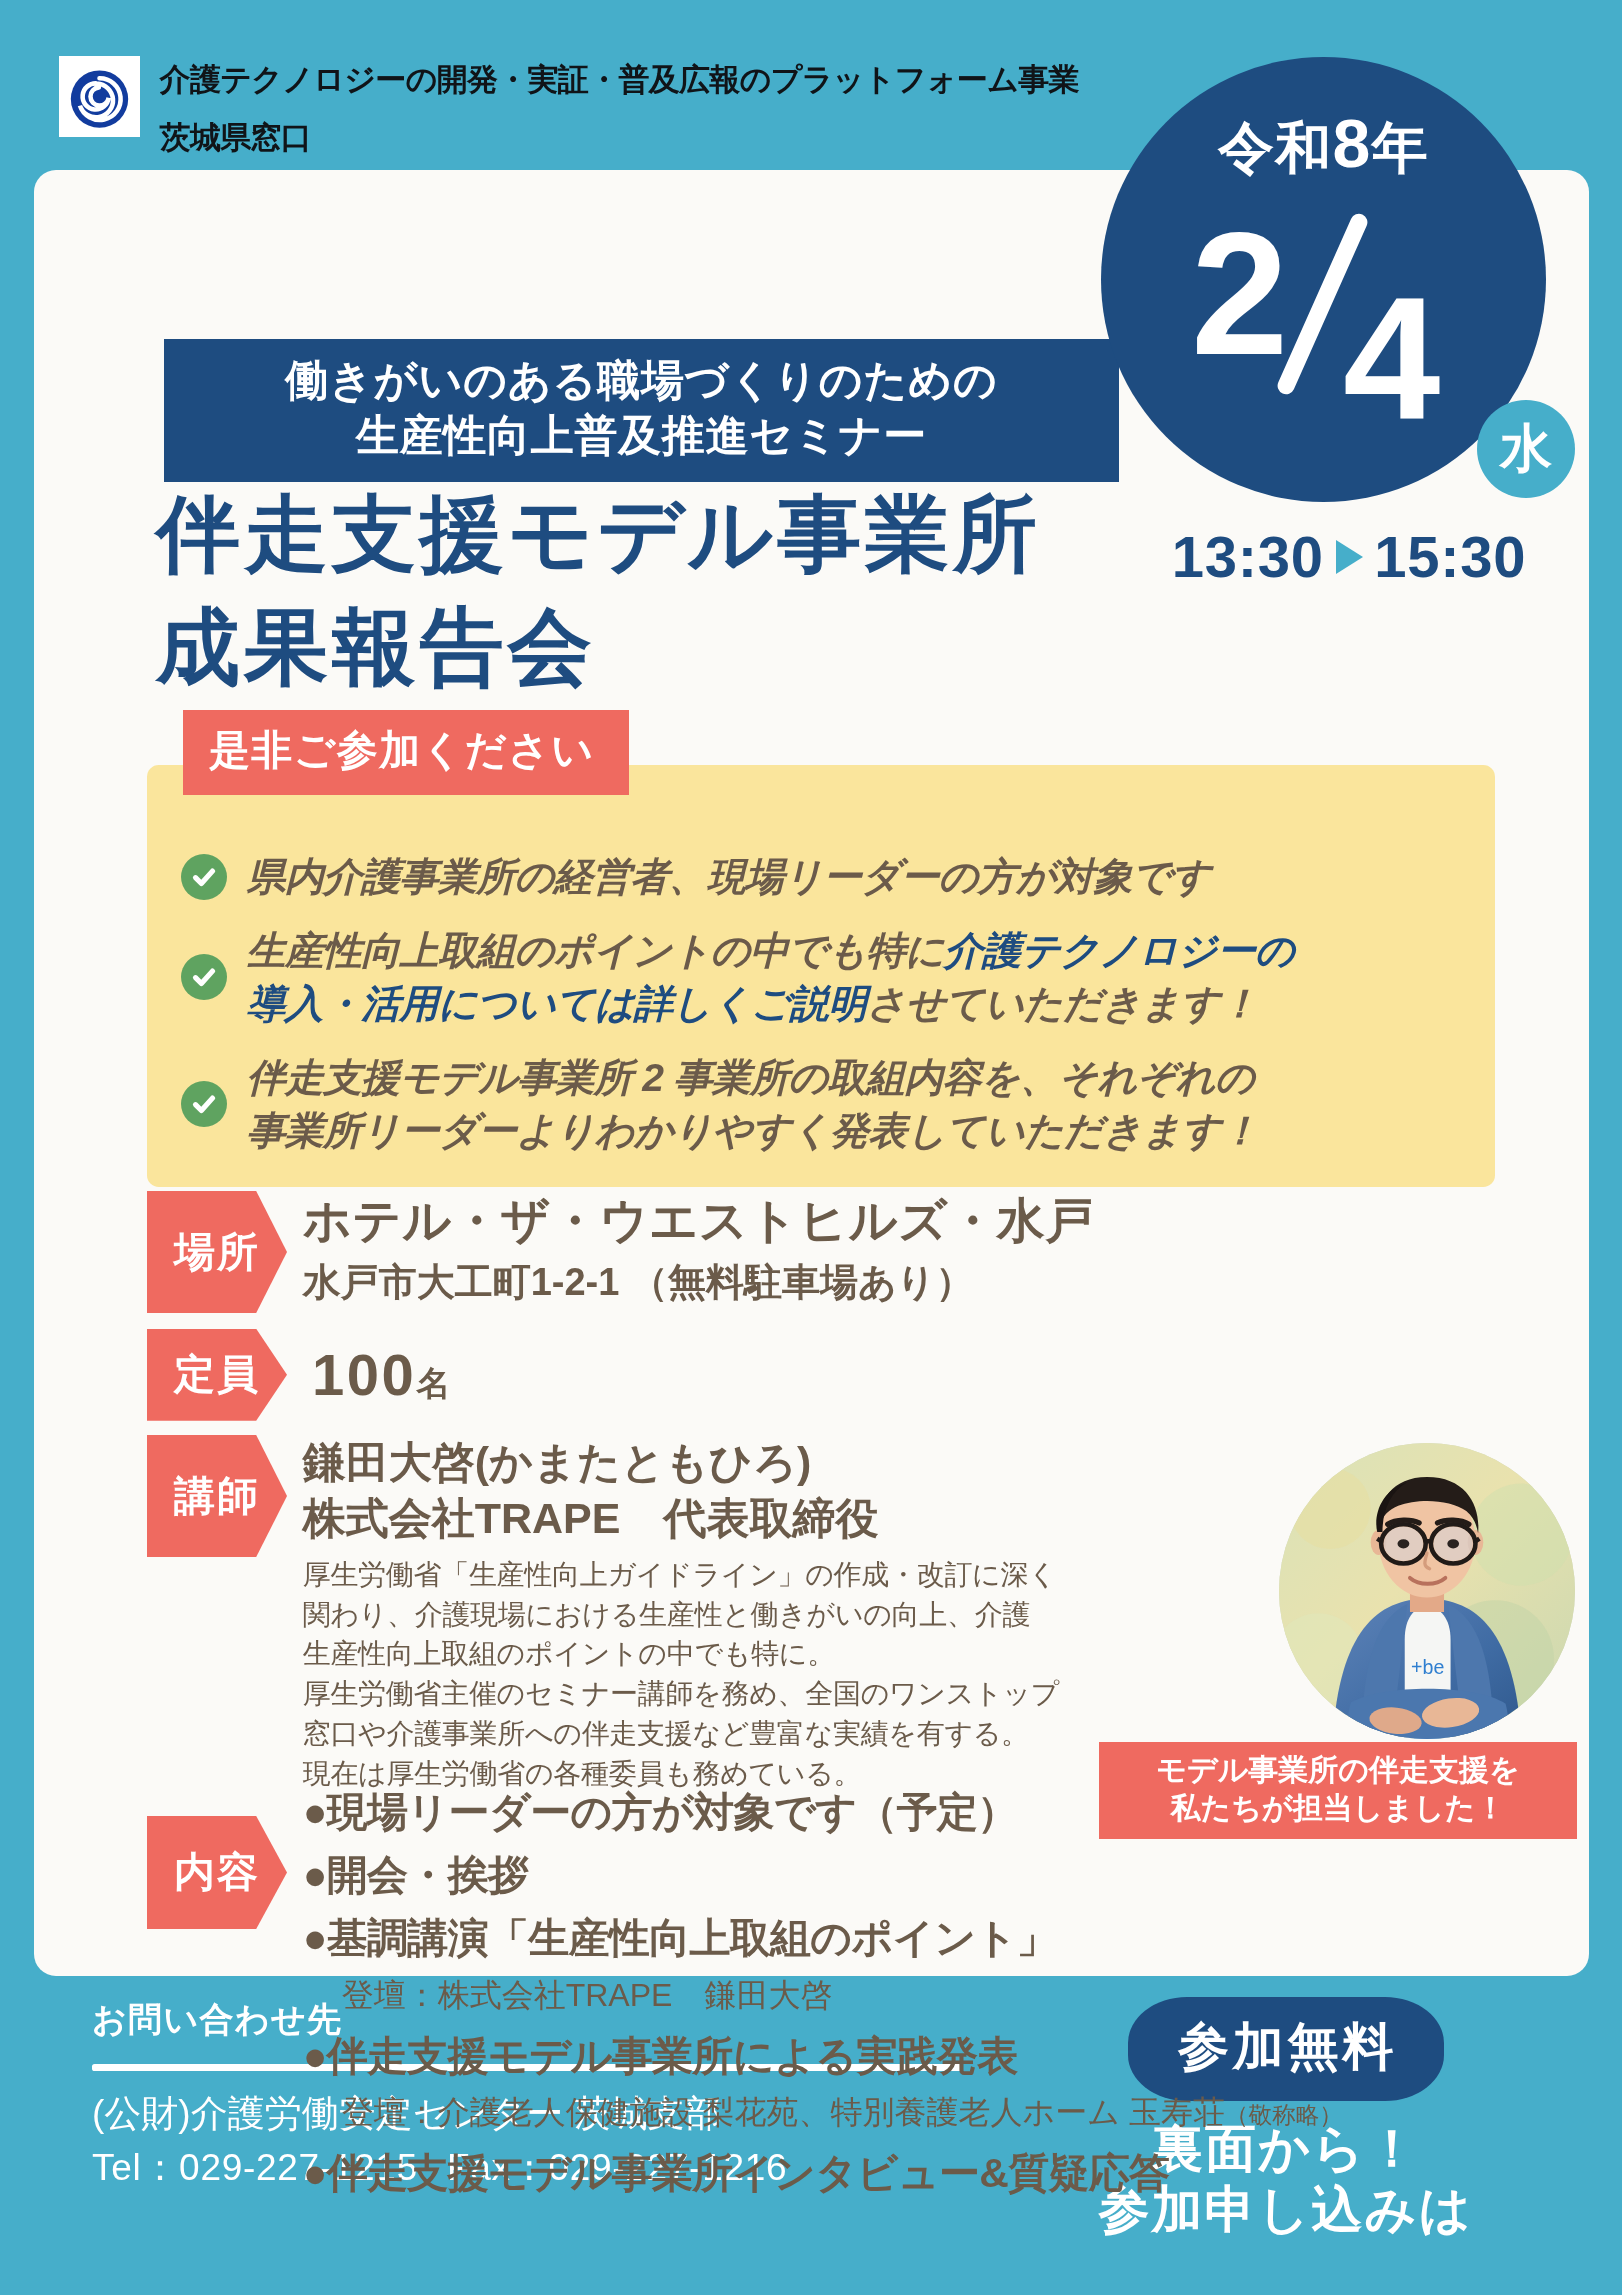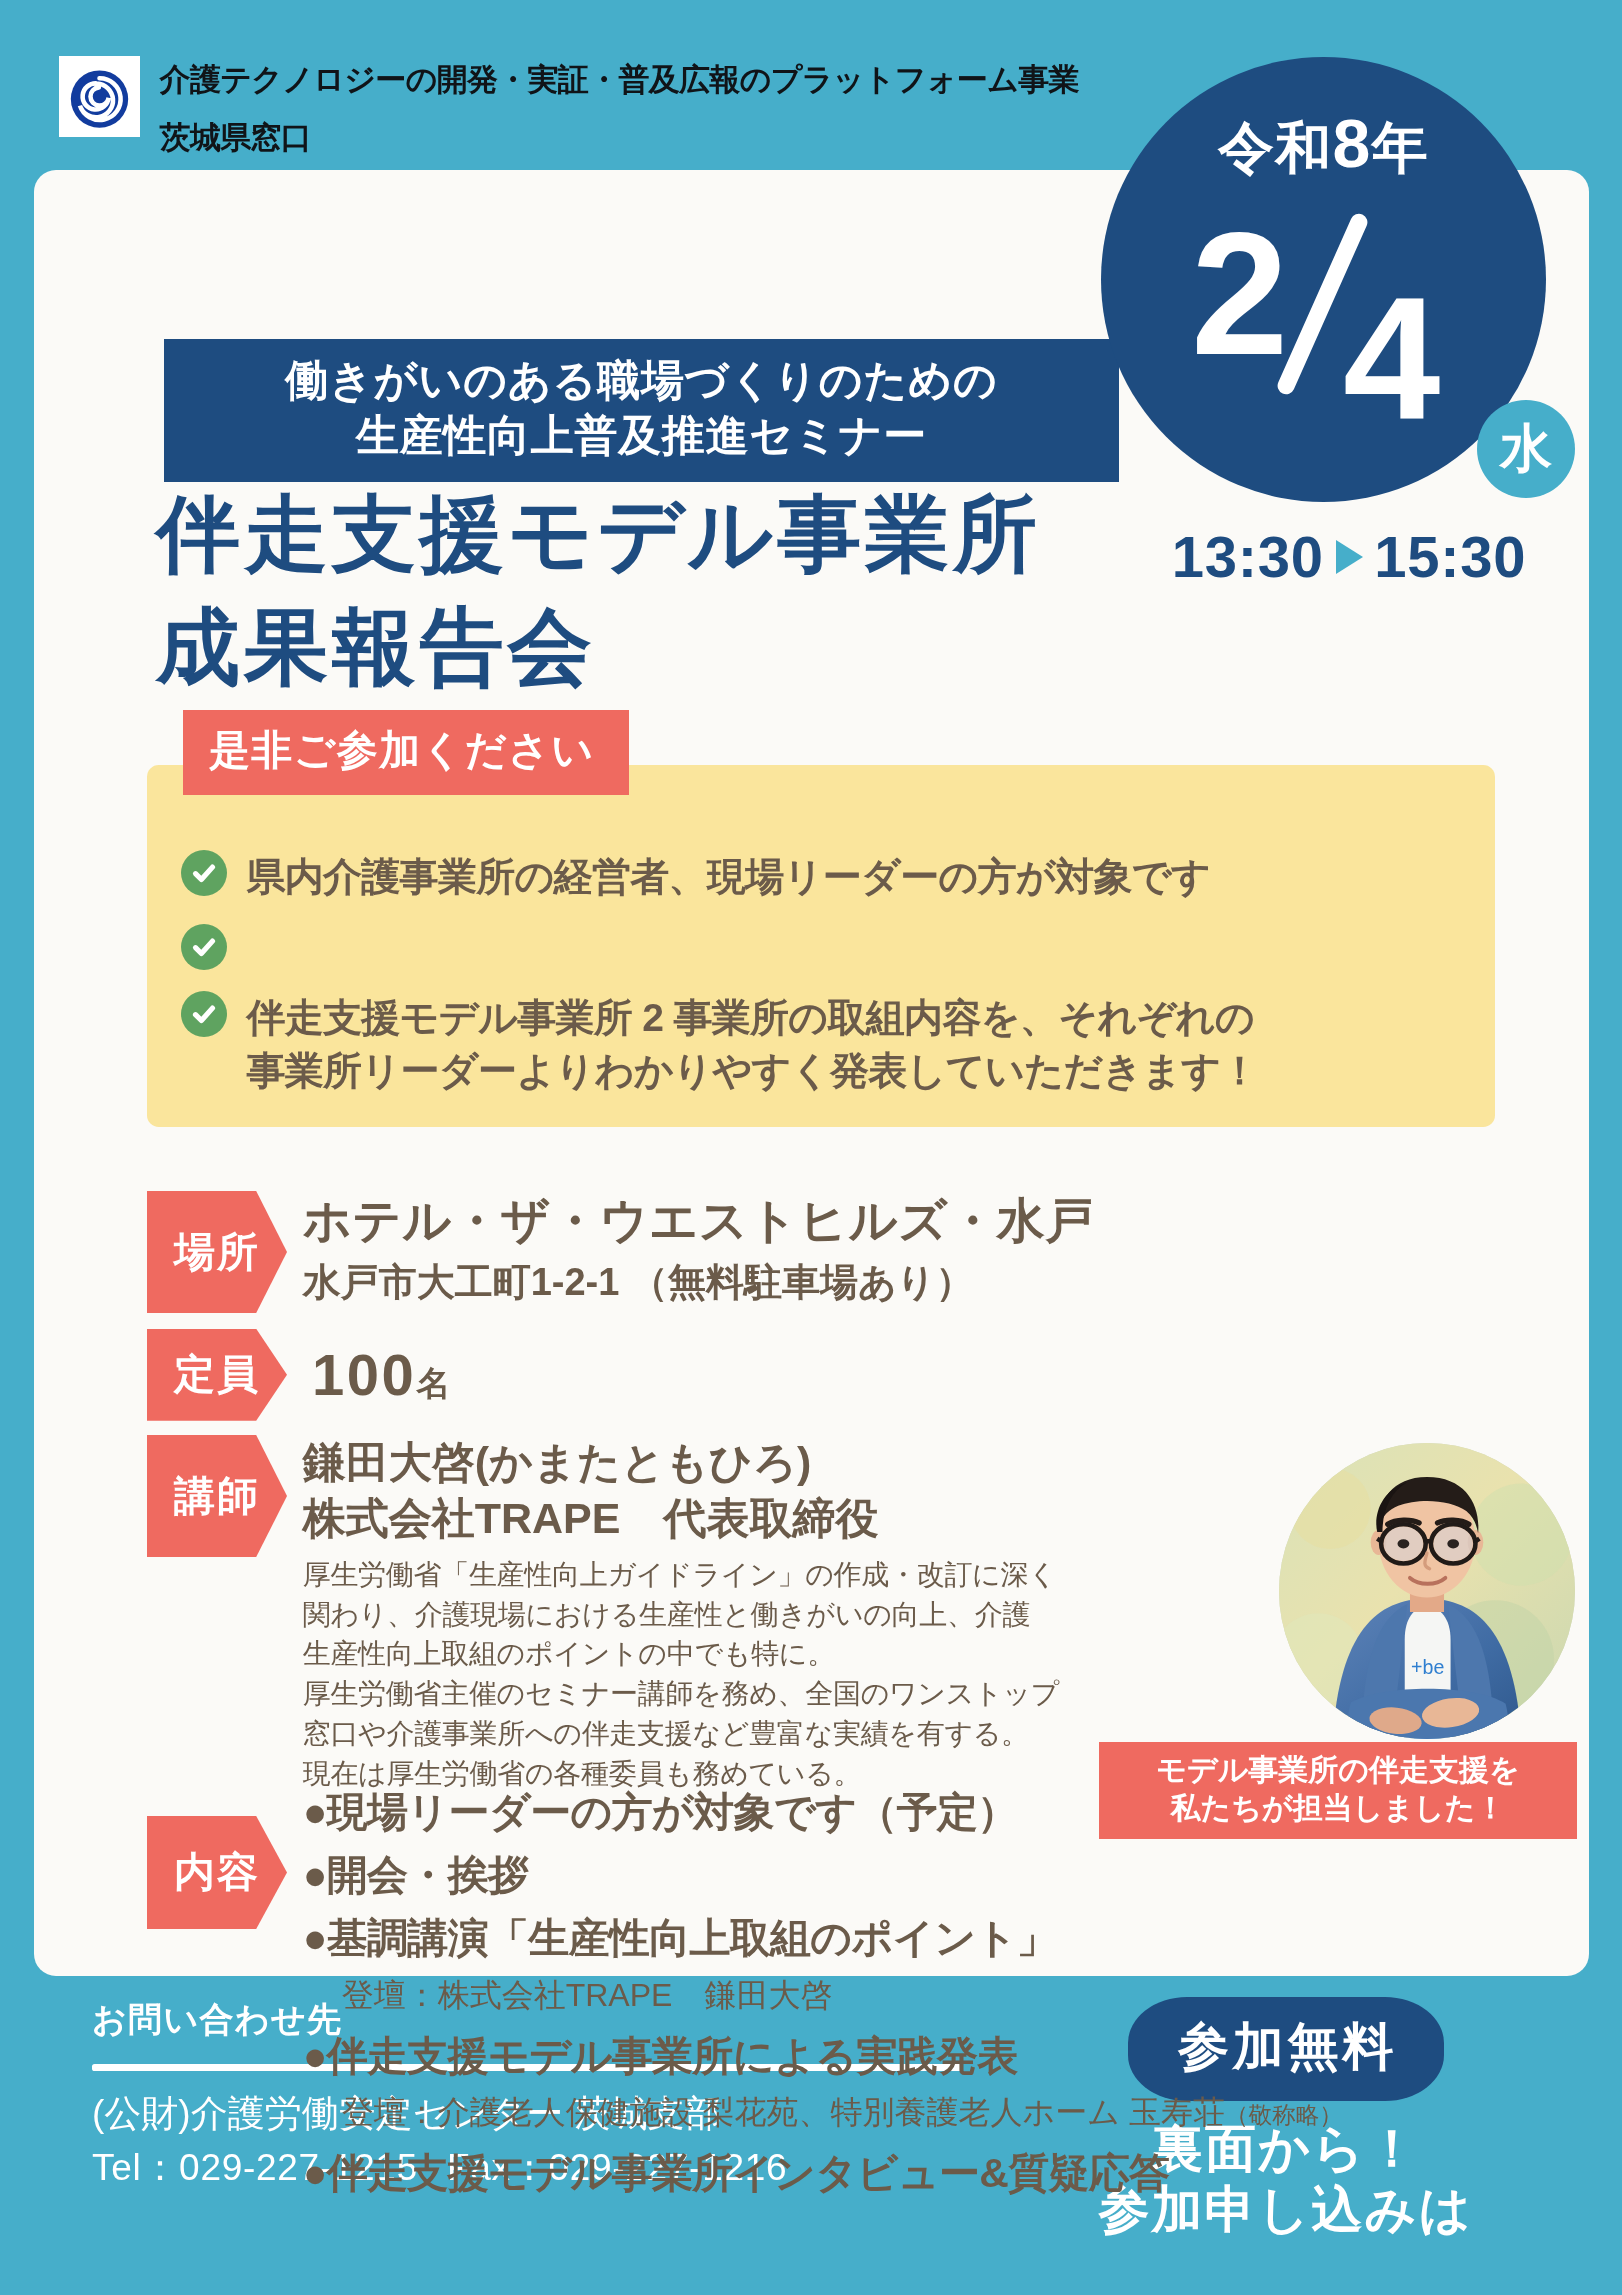--- a/index.html
+++ b/index.html
@@ -164,23 +164,24 @@
     position:absolute;
     left:149px; top:540px;
     background:#EF6A60;
     color:#ffffff;
     font-size:41px; font-weight:bold;
     padding:13px 34px 17px 26px;
     letter-spacing:1.3px;
     z-index:12;
   }
   .bullet-row {
-    display:flex; gap:19.6px;
+    display:flex; align-items:center; gap:19.6px;
     margin-bottom:21px;
     padding-left:11.8px;
+    font-style:italic;
   }
   .bullet-row:last-child { margin-bottom:3.9px; }
   .check {
     flex:none;
     width:46px;height:46px;border-radius:50%;
     background:#5FA360;
     display:flex;align-items:center;justify-content:center;
   }
   .check svg { display:block; }
   .bullet-text {
@@ -370,20 +371,24 @@
         <span class="bullet-text">
           <span>県内介護事業所の経営者、現場リーダーの方が対象です</span><br>
         </span>
       </div>
 
       <div class="bullet-row">
         <span class="check">
           <svg width="30" height="30" viewBox="0 0 46 46">
             <path d="M10 24 L19 33 L36 14" fill="none" stroke="#ffffff" stroke-width="8" stroke-linecap="round" stroke-linejoin="round"></path>
           </svg>
+        </span>
+        <span class="bullet-text">
+          <span>生産性向上取組のポイントの中でも特に</span><span class="hl">介護テクノロジーの</span><br>
+          <span class="hl">導入・活用については詳しくご説明</span><span>させていただきます！</span>
         </span>
       </div>
 
       <div class="bullet-row">
         <span class="check">
           <svg width="30" height="30" viewBox="0 0 46 46">
             <path d="M10 24 L19 33 L36 14" fill="none" stroke="#ffffff" stroke-width="8" stroke-linecap="round" stroke-linejoin="round"></path>
           </svg>
         </span>
         <span class="bullet-text">

